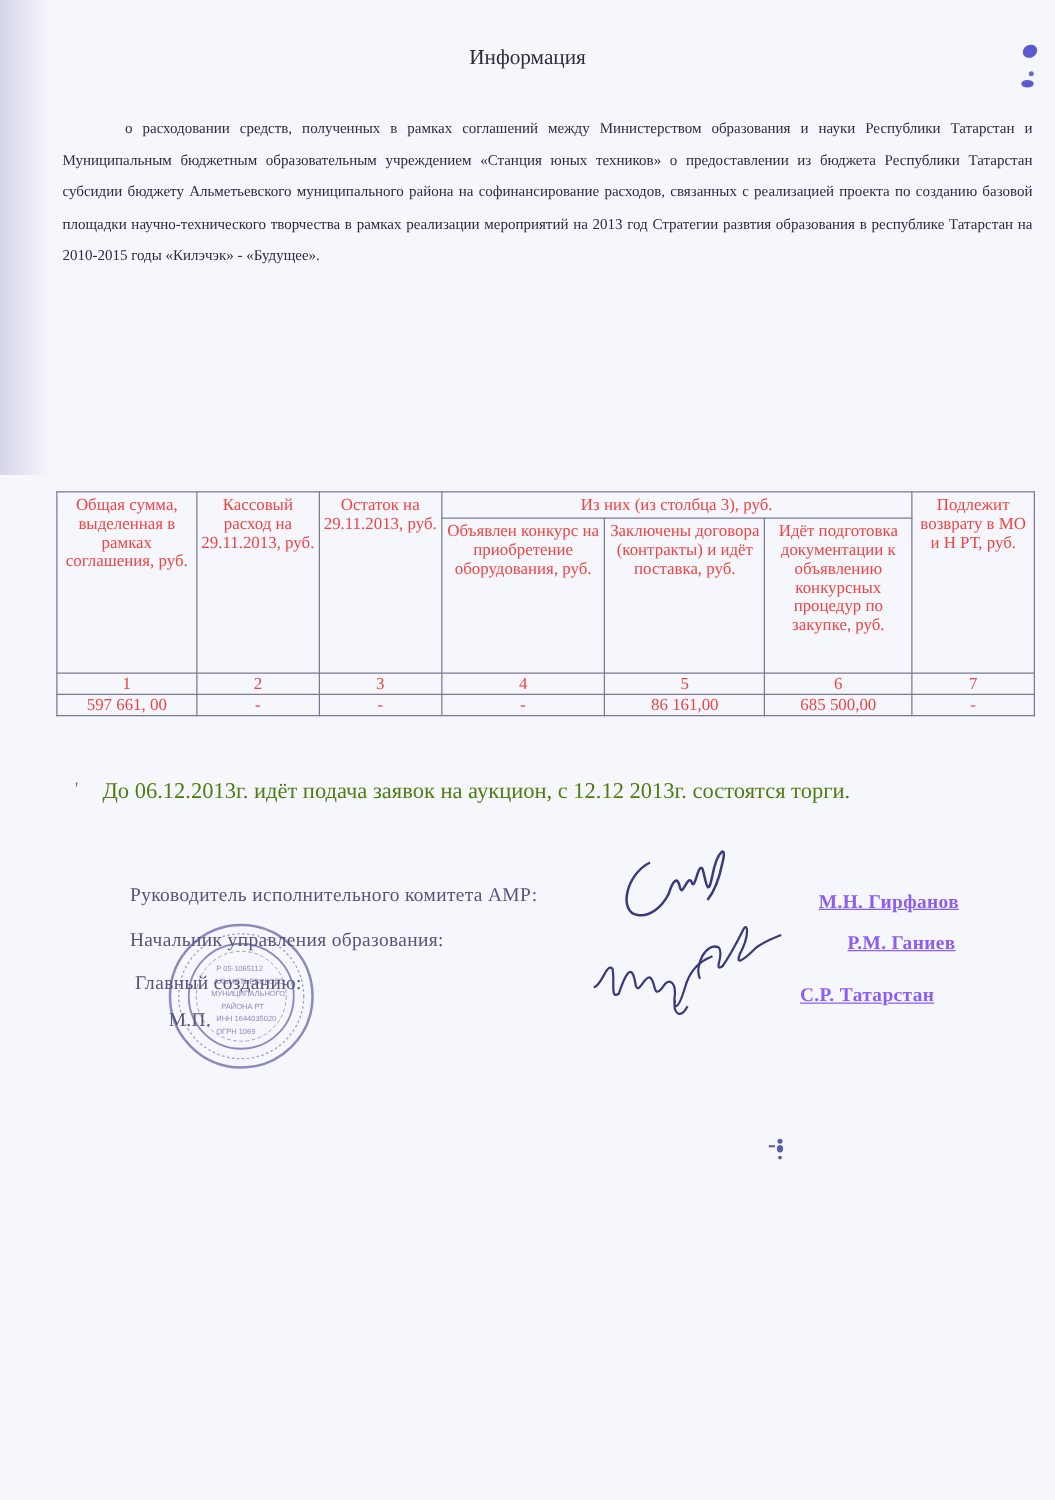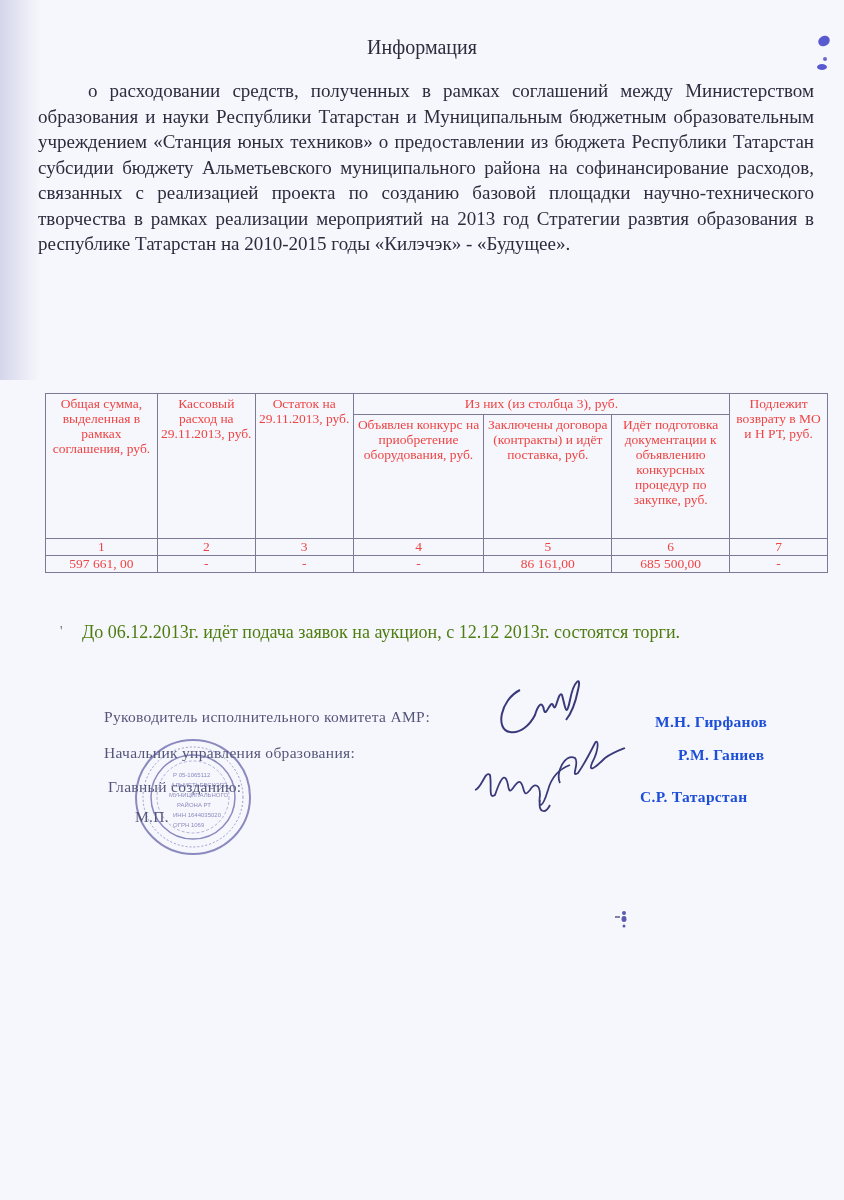--- a/index.html
+++ b/index.html
@@ -8,48 +8,48 @@
       background: #f6f7fc;
       font-family: "Liberation Serif", serif;
       color: #2a2a3c;
     }
     .scan-shade {
       position: absolute; left: 0; top: 0; width: 40px; height: 380px;
       background: linear-gradient(to right, rgba(150,150,200,0.35), rgba(246,247,252,0));
     }
     .title {
       position: absolute; top: 36px; left: 0; width: 844px; text-align: center;
-      font-size: 20px; color: #2c2c3e;
+      font-size: 17px; color: #2c2c3e;
     }
     .intro {
       position: absolute; top: 78px; left: 38px; width: 776px;
-      font-size: 19px; line-height: 25.5px; text-align: justify;
-      text-indent: 50px; color: #2c2c3e; margin: 0;
+      font-size: 12px; line-height: 25.5px; text-align: justify;
+      text-indent: 50px; color: #2c2c3e; margin: 12px;
     }
     table.report {
       position: absolute; top: 393px; left: 45px; width: 783px;
       border-collapse: collapse; font-size: 13.5px; color: #ef4444;
       font-family: "Liberation Serif", serif;
     }
     table.report th, table.report td {
       border: 1px solid #7a7a96; text-align: center; vertical-align: top;
       padding: 2px 3px; font-weight: normal; line-height: 15px;
     }
     table.report td.num { vertical-align: middle; padding: 1px 3px; line-height: 14px; }
     .note {
       position: absolute; top: 622px; left: 82px; font-size: 18px; color: #4d7c0f;
     }
     .tick { position: absolute; top: 624px; left: 60px; font-size: 14px; color: #6a6a80; }
     .sig-label {
       position: absolute; font-weight: normal; font-size: 15.5px; color: #55557a;
       font-family: "Liberation Serif", serif; letter-spacing: 0.3px;
     }
     .sig-name {
-      position: absolute; font-weight: bold; font-size: 15.5px; color: #1d4ed8;
-      font-family: "Liberation Serif", serif; letter-spacing: 0.3px;
+      position: absolute; font-weight: bold; font-size: 15.5px; color: #8b5cf6;
+      font-family: "Liberation Serif", serif; letter-spacing: 0.3px; text-decoration: underline;
     }
     .stamp {
       position: absolute; left: 133px; top: 737px; width: 120px; height: 120px;
     }
     .signature { position: absolute; }
     .ink-blot { position: absolute; }
   </style>
 </head>
 <body>
 

